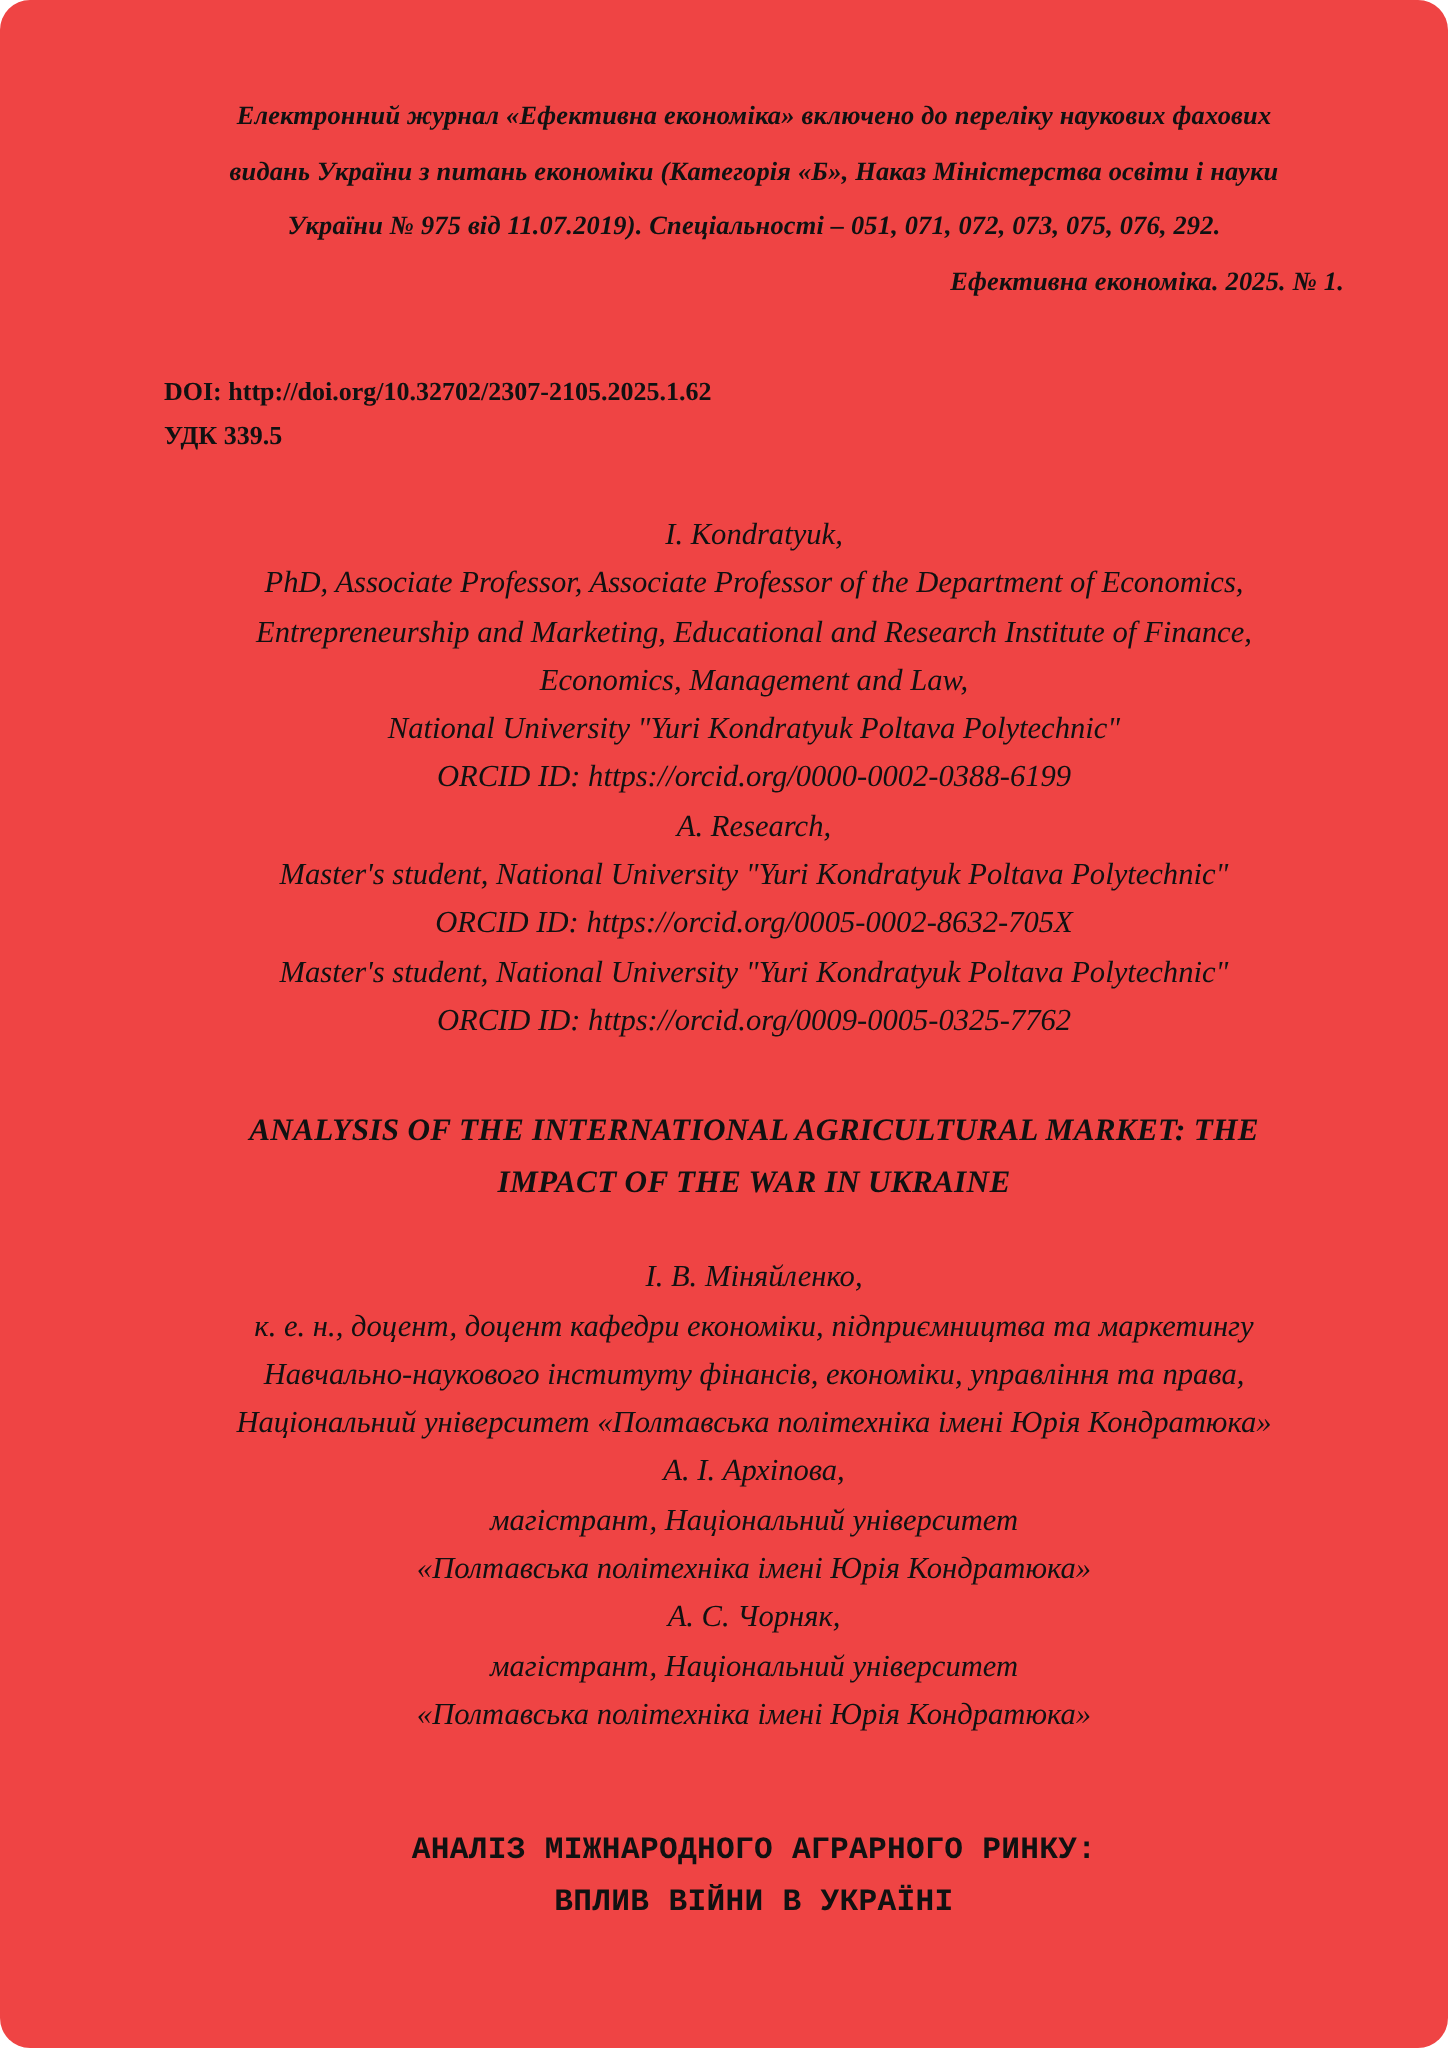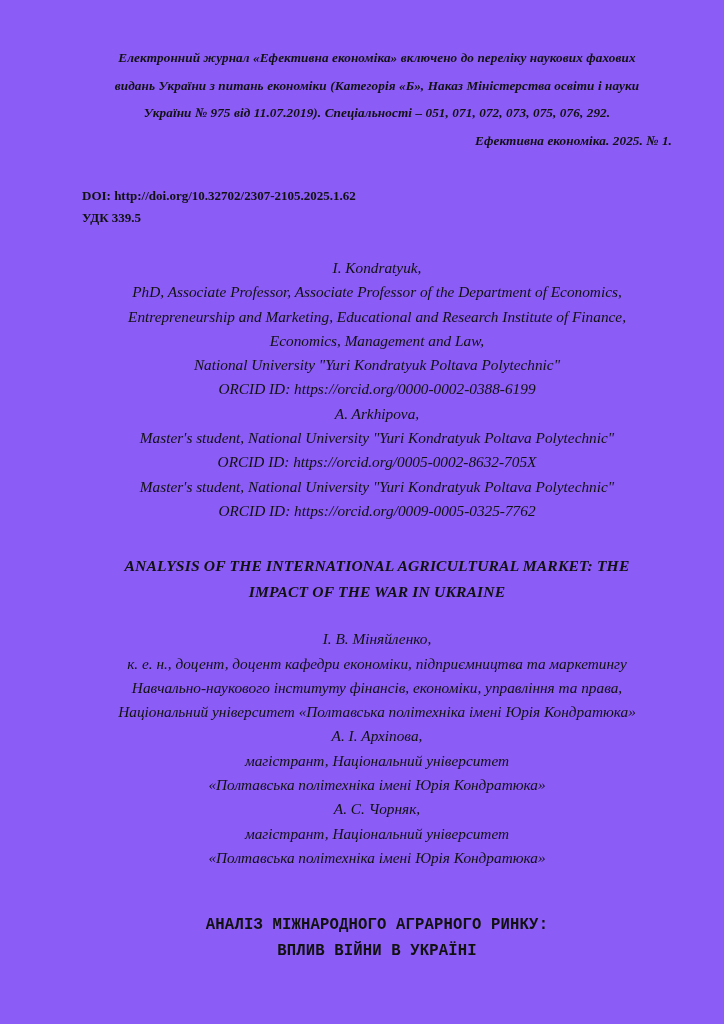--- a/index.html
+++ b/index.html
@@ -13,23 +13,24 @@
     font-family: "Liberation Serif", "DejaVu Serif", serif;
     color: #111111;
     -webkit-font-smoothing: antialiased;
   }
 
   .page {
     position: relative;
     width: 724px;
     height: 1024px;
     margin: 0 auto;
-    background: #8b5cf6;
+    background: #ef4444;
     overflow: hidden;
     box-sizing: border-box;
+    border-radius: 15px;
   }
 
   .content {
     position: absolute;
     left: 82px;
     top: 0;
     width: 590px;
   }
 
   
@@ -130,21 +131,21 @@
       <span class="idline">УДК 339.5</span>
     </div>
 
     <div class="authors authors-en">
       <span class="aline">I. Kondratyuk,</span>
       <span class="aline">PhD, Associate Professor, Associate Professor of the Department of Economics,</span>
       <span class="aline">Entrepreneurship and Marketing, Educational and Research Institute of Finance,</span>
       <span class="aline">Economics, Management and Law,</span>
       <span class="aline">National University "Yuri Kondratyuk Poltava Polytechnic"</span>
       <span class="aline">ORCID ID: https://orcid.org/0000-0002-0388-6199</span>
-      <span class="aline">A. Arkhipova,</span>
+      <span class="aline">A. Research,</span>
       <span class="aline">Master's student, National University "Yuri Kondratyuk Poltava Polytechnic"</span>
       <span class="aline">ORCID ID: https://orcid.org/0005-0002-8632-705X</span>
       <span class="aline">Master's student, National University "Yuri Kondratyuk Poltava Polytechnic"</span>
       <span class="aline">ORCID ID: https://orcid.org/0009-0005-0325-7762</span>
     </div>
 
     <div class="doc-title title-en">
       <span class="tline">ANALYSIS OF THE INTERNATIONAL AGRICULTURAL MARKET: THE</span>
       <span class="tline">IMPACT OF THE WAR IN UKRAINE</span>
     </div>

